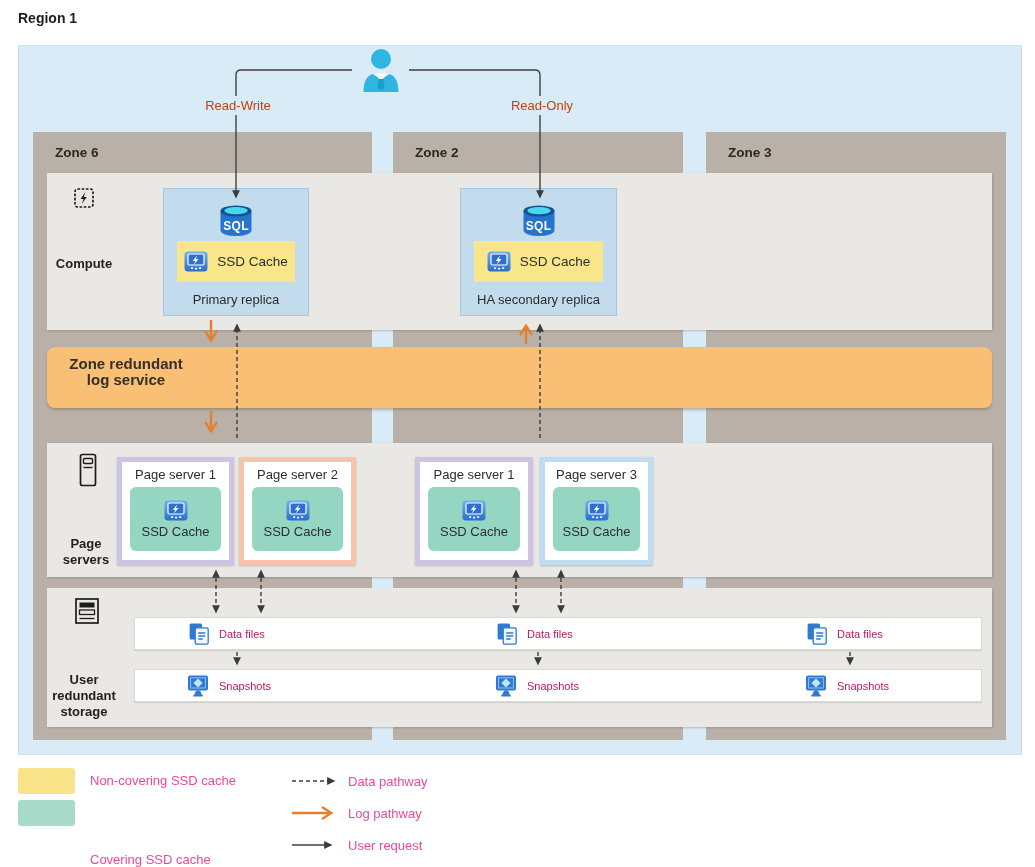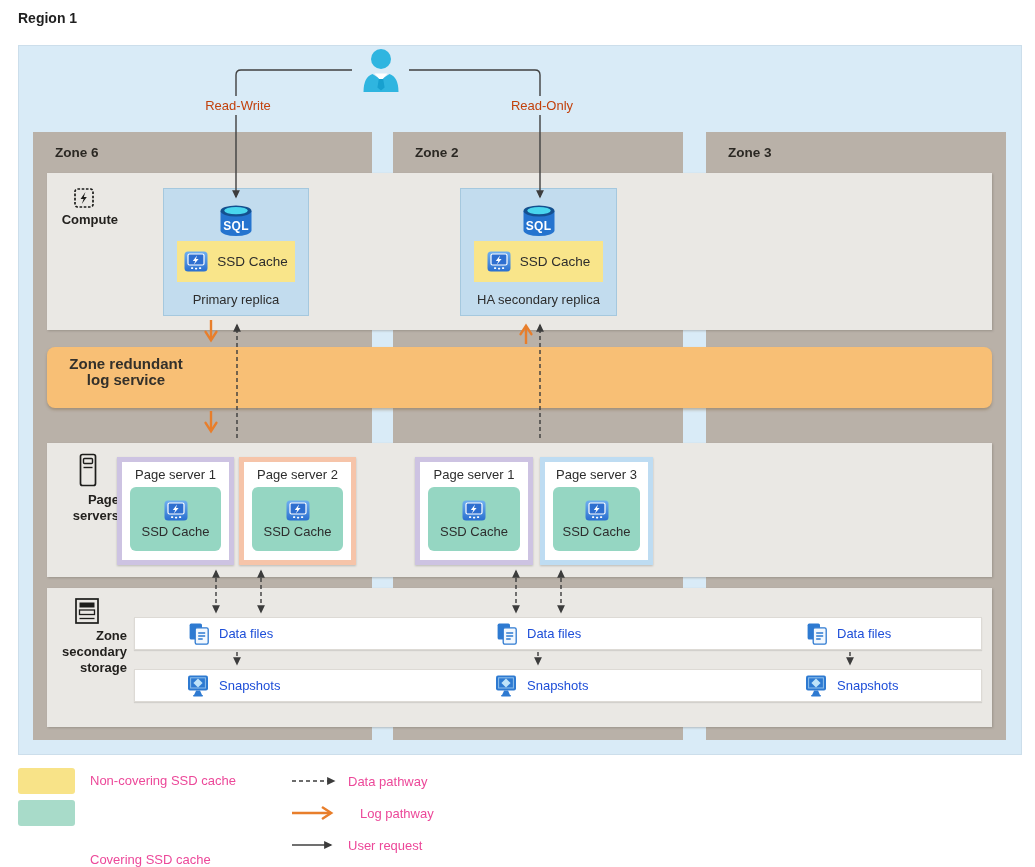--- a/index.html
+++ b/index.html
@@ -15,41 +15,41 @@
 
   .band{left:47px;width:945px;background:#eae8e4;z-index:2;box-shadow:1px 1px 2px rgba(100,95,85,.35);}
   .band-compute{top:173px;height:157px;}
   .band-pageservers{top:443px;height:134px;}
   .band-storage{top:588px;height:139px;}
 
   .log-bar{left:47px;top:347px;width:945px;height:61px;background:#f8bf75;border-radius:8px;z-index:2;box-shadow:0 2px 3px rgba(130,105,70,.45);}
   .log-label{left:62px;top:356px;width:128px;text-align:center;font-size:15px;font-weight:bold;color:#33302b;line-height:16px;z-index:3;}
 
   .row-icon{z-index:3;}
-  .row-label{z-index:3;text-align:right;font-size:13px;font-weight:bold;color:#23211e;line-height:16px;}
+  .row-label{z-index:3;text-align:center;font-size:13px;font-weight:bold;color:#23211e;line-height:16px;margin-top:44px;}
 
   .replica{top:188px;height:128px;background:#c2dcee;border:1px solid #a5c8de;box-sizing:border-box;z-index:3;}
   .replica .sql-ic{position:absolute;left:50%;transform:translateX(-50%);top:13px;}
   .sql-text{position:absolute;left:50%;transform:translateX(-50%);top:30px;font-size:12px;font-weight:bold;color:#ffffff;letter-spacing:.3px;}
   .cache-yellow{position:absolute;left:13px;right:13px;top:52px;height:41px;background:#f9e58a;display:flex;align-items:center;justify-content:center;gap:9px;}
   .cache-yellow span{font-size:13.5px;color:#2d2d2d;}
   .replica-name{position:absolute;left:0;right:0;top:103px;text-align:center;font-size:13px;color:#2d2d2d;}
 
   .ps-frame{top:457px;height:108px;background:#ffffff;box-sizing:border-box;border:5px solid #cdc3e2;z-index:3;box-shadow:0 1px 2px rgba(0,0,0,.2);}
   .ps-lavender{border-color:#cdc3e2;}
   .ps-peach{border-color:#f6c4a9;}
   .ps-blue{border-color:#bedcf2;}
   .ps-title{text-align:center;font-size:13px;color:#2d2d2d;margin-top:5px;}
   .ps-green{margin:5px 8px 0 8px;height:64px;background:#95d6c2;border-radius:6px;display:flex;flex-direction:column;align-items:center;justify-content:center;gap:3px;}
   .ps-green span{font-size:13px;color:#2d2d2d;}
 
   .white-bar{left:134px;width:848px;height:33px;background:#ffffff;border:1px solid #dddad5;box-sizing:border-box;z-index:3;box-shadow:0 1px 1px rgba(0,0,0,.1);}
   .bar-datafiles{top:617px;}
   .bar-snapshots{top:669px;}
-  .bar-item{position:absolute;top:0;height:100%;display:flex;align-items:center;gap:10px;font-size:13px;color:#1d4ed8;}
+  .bar-item{position:absolute;top:0;height:100%;display:flex;align-items:center;gap:10px;font-size:11px;color:#be185d;}
 
   .top-label{z-index:6;background:#d9ebf7;text-align:center;font-size:13px;color:#c2410c;line-height:17px;padding:1px 2px;}
   .person{left:361px;top:48px;z-index:4;}
 
   .legend-swatch{left:18px;width:57px;height:26px;border-radius:3px;z-index:2;}
   .legend-text{font-size:13px;font-weight:normal;color:#ec4899;z-index:2;}
 
   .overlay{position:absolute;left:0;top:0;z-index:5;pointer-events:none;}
   .solid{stroke:#404040;stroke-width:1.4;fill:none;}
   .dash{stroke:#3c3c3c;stroke-width:1.4;fill:none;stroke-dasharray:4 3;}
@@ -192,21 +192,21 @@
       <span>SSD Cache</span>
     </div>
   </div>
 
   <svg class="abs row-icon" style="left:74px;top:597px;" width="26" height="28" viewBox="0 0 26 28">
     <rect x="2" y="2" width="22" height="24" fill="none" stroke="#1d1d1b" stroke-width="1.7"></rect>
     <rect x="5.5" y="5.5" width="15" height="5" fill="#1d1d1b"></rect>
     <rect x="5.5" y="13" width="15" height="4.5" fill="none" stroke="#1d1d1b" stroke-width="1.3"></rect>
     <path d="M5.5 21.5 h15" stroke="#1d1d1b" stroke-width="1.3"></path>
   </svg>
-  <div class="abs row-label" style="left:41px;top:628px;width:86px;">Zone secondary storage</div>
+  <div class="abs row-label" style="left:41px;top:628px;width:86px;">User redundant storage</div>
 
   <div class="abs white-bar bar-datafiles">
     <div class="bar-item" style="left:54px;">
       <svg width="20" height="22" viewBox="0 0 20 22">
           <use href="#dataFilesIcon"></use>
         </svg>
       <span>Data files</span>
     </div>
     <div class="bar-item" style="left:362px;">
       <svg width="20" height="22" viewBox="0 0 20 22">
@@ -285,16 +285,16 @@
   </svg>
 
   <div class="abs top-label" style="left:196px;top:96px;width:80px;">Read-Write</div>
   <div class="abs top-label" style="left:500px;top:96px;width:80px;">Read-Only</div>
 
   <div class="abs legend-swatch" style="top:768px;background:#f8e388;"></div>
   <div class="abs legend-text" style="left:90px;top:773px;">Non-covering SSD cache</div>
   <div class="abs legend-swatch" style="top:800px;background:#a8dbc9;"></div>
   <div class="abs legend-text" style="left:90px;top:805px;margin-top:47px;">Covering SSD cache</div>
   <div class="abs legend-text" style="left:348px;top:774px;">Data pathway</div>
-  <div class="abs legend-text" style="left:360px;top:806px;">Log pathway</div>
+  <div class="abs legend-text" style="left:348px;top:806px;">Log pathway</div>
   <div class="abs legend-text" style="left:348px;top:838px;">User request</div>
 
 </div>
 
 </body></html>

